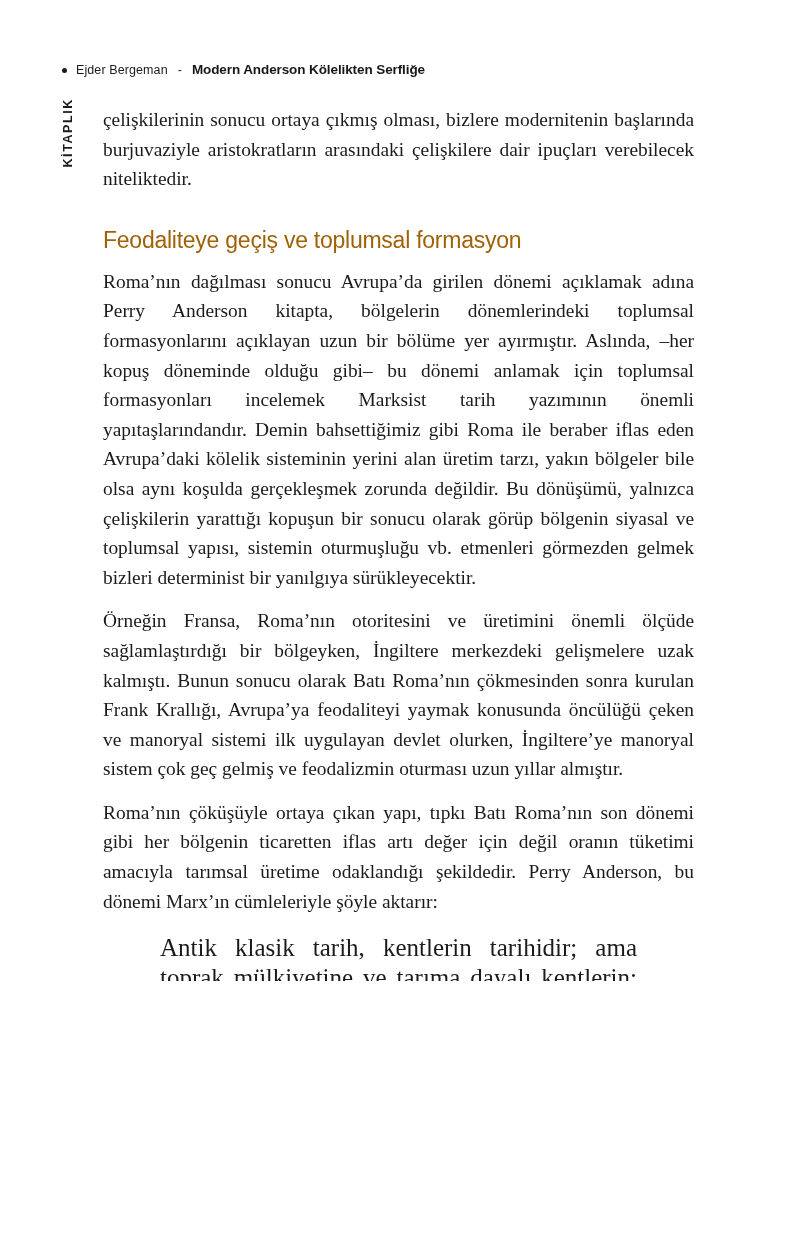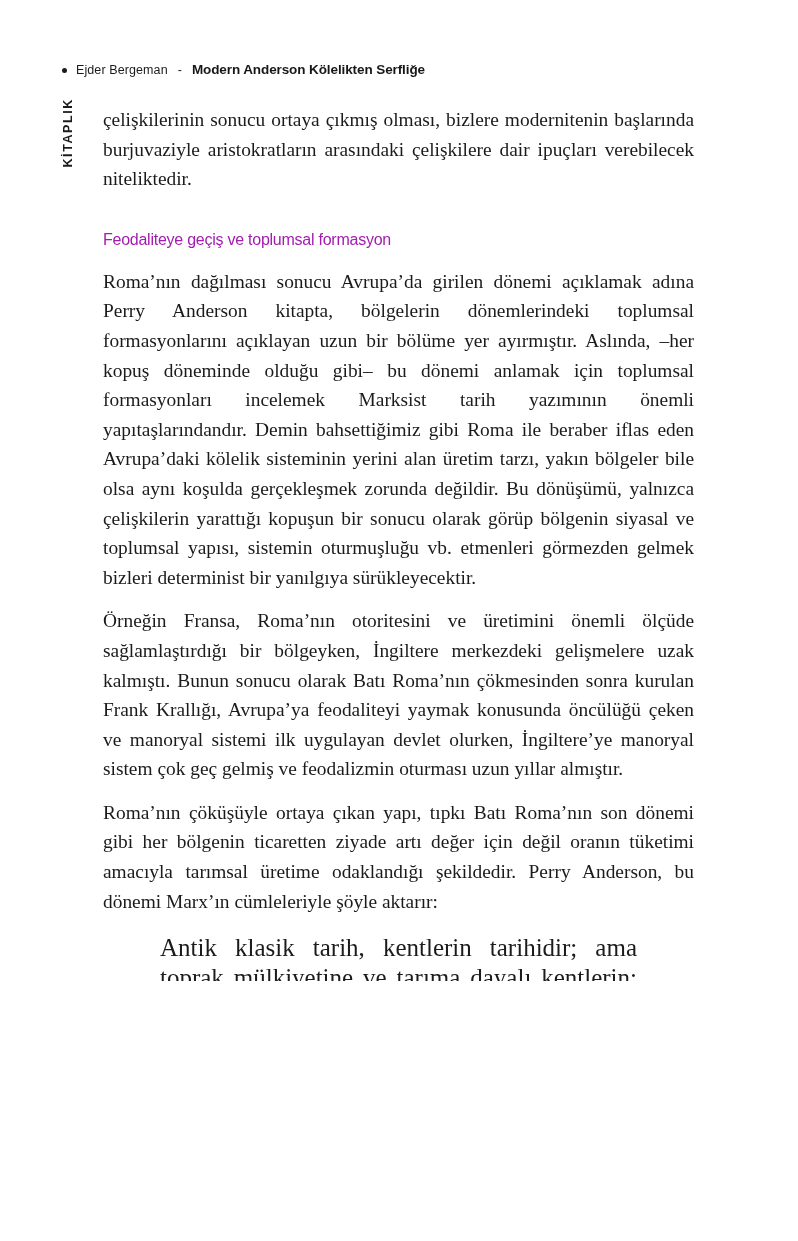--- a/index.html
+++ b/index.html
@@ -100,24 +100,24 @@
   p.body + p.body {
     margin-top: 14px;
   }
   p.body.last-line-left {
     text-align-last: left;
   }
 
   h2.section-heading {
     margin: 31px 0 12px 0;
     font-family: "Liberation Sans", "DejaVu Sans", sans-serif;
-    font-size: 16px;
+    font-size: 23px;
     font-weight: 400;
     letter-spacing: -0.25px;
-    color: #a21caf;
+    color: #a16207;
     line-height: 30px;
   }
 
   blockquote.quote {
     margin: 17px 0 0 0;
     padding: 0 0 0 57px;
     width: 477px;
     box-sizing: content-box;
   }
   blockquote.quote p {
@@ -162,21 +162,21 @@
   <div class="content">
 
     <p class="body last-line-left">çelişkilerinin sonucu ortaya çıkmış olması, bizlere modernitenin başlarında burjuvaziyle aristokratların arasındaki çelişkilere dair ipuçları verebilecek niteliktedir.</p>
 
     <h2 class="section-heading">Feodaliteye geçiş ve toplumsal formasyon</h2>
 
     <p class="body last-line-left">Roma’nın dağılması sonucu Avrupa’da girilen dönemi açıklamak adına Perry Anderson kitapta, bölgelerin dönemlerindeki toplumsal formasyonlarını açıklayan uzun bir bölüme yer ayırmıştır. Aslında, –her kopuş döneminde olduğu gibi– bu dönemi anlamak için toplumsal formasyonları incelemek Marksist tarih yazımının önemli yapıtaşlarındandır. Demin bahsettiğimiz gibi Roma ile beraber iflas eden Avrupa’daki kölelik sisteminin yerini alan üretim tarzı, yakın bölgeler bile olsa aynı koşulda gerçekleşmek zorunda değildir. Bu dönüşümü, yalnızca çelişkilerin yarattığı kopuşun bir sonucu olarak görüp bölgenin siyasal ve toplumsal yapısı, sistemin oturmuşluğu vb. etmenleri görmezden gelmek bizleri determinist bir yanılgıya sürükleyecektir.</p>
 
     <p class="body last-line-left">Örneğin Fransa, Roma’nın otoritesini ve üretimini önemli ölçüde sağlamlaştırdığı bir bölgeyken, İngiltere merkezdeki gelişmelere uzak kalmıştı. Bunun sonucu olarak Batı Roma’nın çökmesinden sonra kurulan Frank Krallığı, Avrupa’ya feodaliteyi yaymak konusunda öncülüğü çeken ve manoryal sistemi ilk uygulayan devlet olurken, İngiltere’ye manoryal sistem çok geç gelmiş ve feodalizmin oturması uzun yıllar almıştır.</p>
 
-    <p class="body last-line-left">Roma’nın çöküşüyle ortaya çıkan yapı, tıpkı Batı Roma’nın son dönemi gibi her bölgenin ticaretten ziyade artı değer için değil oranın tüketimi amacıyla tarımsal üretime odaklandığı şekildedir. Perry Anderson, bu dönemi Marx’ın cümleleriyle şöyle aktarır:</p>
+    <p class="body last-line-left">Roma’nın çöküşüyle ortaya çıkan yapı, tıpkı Batı Roma’nın son dönemi gibi her bölgenin ticaretten iflas artı değer için değil oranın tüketimi amacıyla tarımsal üretime odaklandığı şekildedir. Perry Anderson, bu dönemi Marx’ın cümleleriyle şöyle aktarır:</p>
 
     <blockquote class="quote">
       <p>Antik klasik tarih, kentlerin tarihidir; ama toprak mülkiyetine ve tarıma dayalı kentlerin; Asya tarihi kent ve kırın bir tür farklılaşmamış birliğidir (büyük kent aslında gerçek ekonomik yapının üzerine yerleştirilmiş görkemli bir prenslik kampı olarak</p>
     </blockquote>
 
   </div>
 
   <div class="folio">186</div>
 
 </div>

